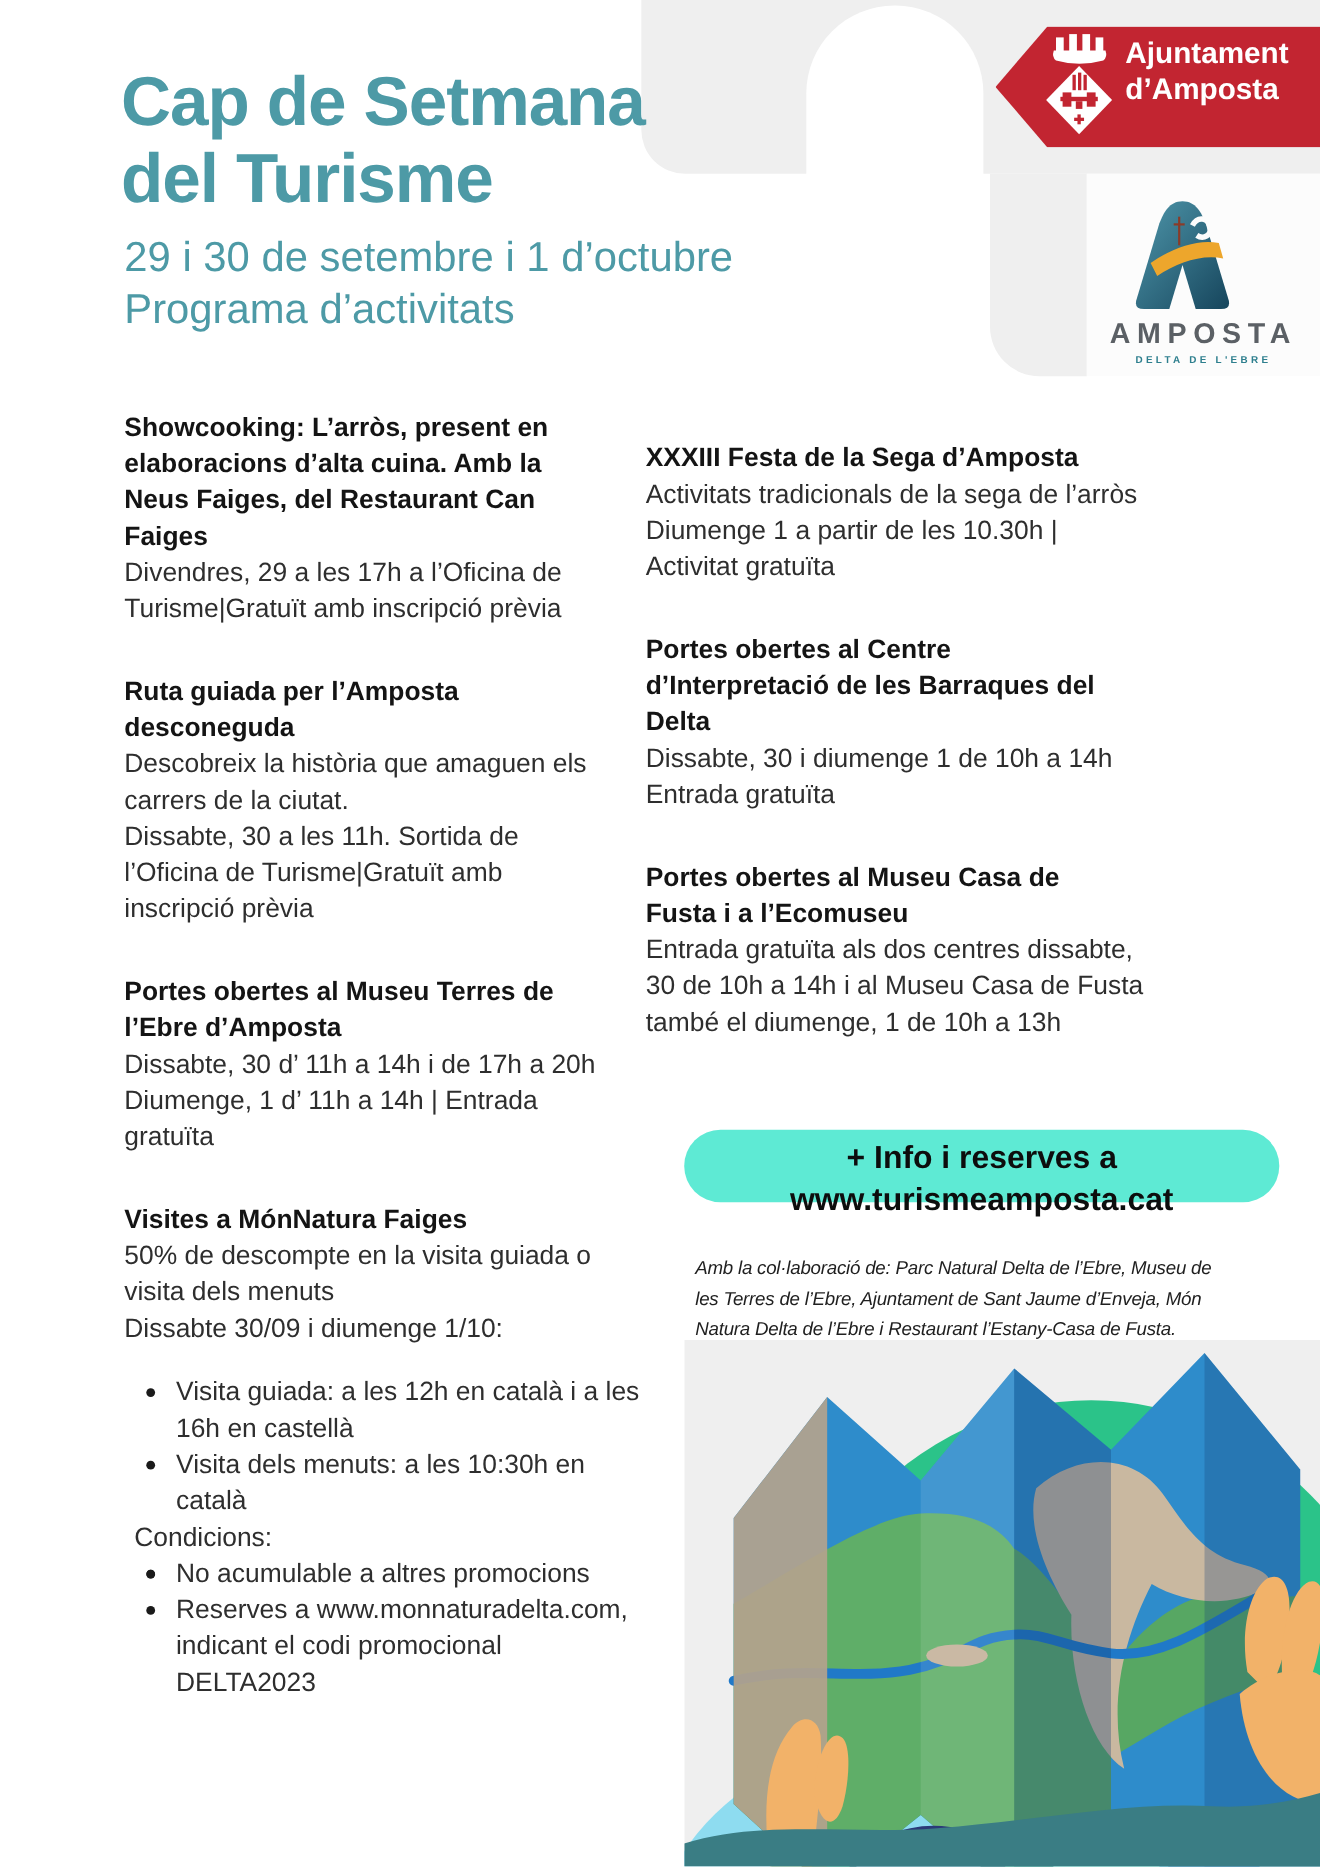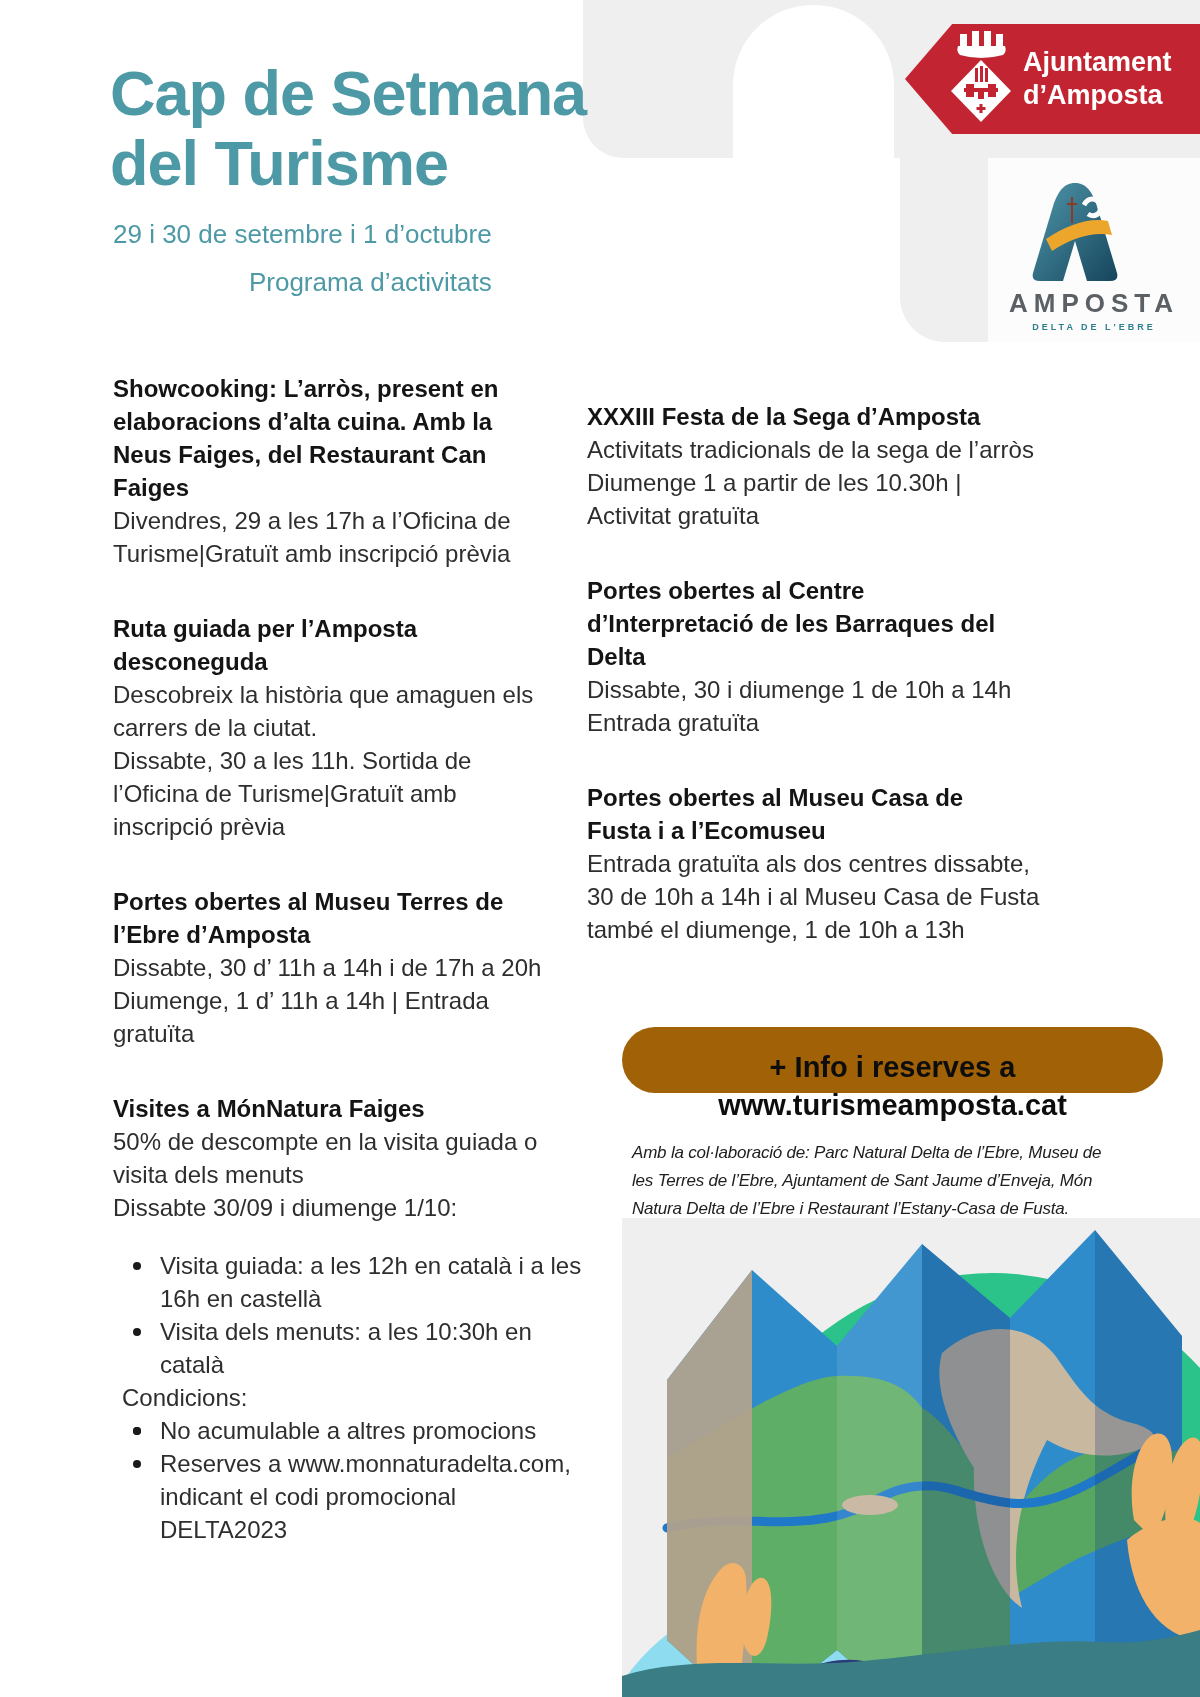--- a/index.html
+++ b/index.html
@@ -10,50 +10,50 @@
         border-radius:0 0 0 40px;}
   .arch{position:absolute;left:733px;top:5px;width:161px;height:170px;background:#ffffff;
         border-radius:80px 80px 0 0;}
   .graytab{position:absolute;left:900px;top:158px;width:88px;height:184px;background:#efefef;
         border-radius:0 0 0 45px;}
   .logocard{position:absolute;left:988px;top:158px;width:212px;height:184px;background:#fcfcfc;}
   
   .title{position:absolute;left:110px;top:58px;color:#4d9aa6;font-weight:700;
          font-size:63px;line-height:70px;letter-spacing:-1px;}
   .subtitle{position:absolute;left:113px;top:210px;color:#4d9aa6;font-weight:400;
-         font-size:26px;line-height:48px;text-align:right;}
+         font-size:38px;line-height:48px;}
   
   .banner{position:absolute;left:905px;top:24px;width:295px;height:110px;background:#c22531;
           -webkit-clip-path:polygon(0 50%,16% 0,100% 0,100% 100%,16% 100%);
           clip-path:polygon(0 50%,16% 0,100% 0,100% 100%,16% 100%);}
   .banner-emblem{position:absolute;left:42px;top:4px;}
-  .banner-text{position:absolute;left:118px;top:22px;color:#ffffff;font-weight:700;
+  .banner-text{position:absolute;left:118px;top:8px;color:#ffffff;font-weight:700;
           font-size:27px;line-height:33px;}
   
   .alogo{position:absolute;left:1032px;top:181px;}
   .awordmark{position:absolute;left:988px;top:288px;width:212px;text-align:center;
           color:#5b6065;font-size:26px;letter-spacing:6px;font-weight:700;}
   .atagline{position:absolute;left:988px;top:322px;width:212px;text-align:center;
           color:#2e7f8e;font-size:9px;letter-spacing:3px;font-weight:700;}
   
   .col{position:absolute;font-size:24px;line-height:33px;color:#2e2e2e;}
   .col-left{left:113px;top:372px;width:440px;}
   .col-right{left:587px;top:400px;width:455px;}
   .sec{margin:0 0 42px 0;}
   .h{font-weight:700;color:#141414;}
   .t{white-space:nowrap;}
   .bullets{margin-top:25px;}
   .bullet{position:relative;padding-left:47px;}
   .bullet .dot{position:absolute;left:20px;top:13px;width:8px;height:8px;border-radius:50%;
           background:#1a1a1a;}
   .cond{padding-left:9px;}
   
-  .infobox{position:absolute;left:622px;top:1027px;width:541px;height:66px;background:#a16207;
+  .infobox{position:absolute;left:622px;top:1027px;width:541px;height:66px;background:#5eead4;
           border-radius:45px;text-align:center;color:#0d0d0d;font-weight:700;
-          font-size:29px;line-height:38px;padding-top:21px;box-sizing:border-box;}
+          font-size:29px;line-height:38px;padding-top:7px;box-sizing:border-box;}
   
   .collab{position:absolute;left:632px;top:1139px;font-style:italic;font-size:17px;
           line-height:28px;color:#202020;letter-spacing:-0.2px;}
   
   .illu{position:absolute;left:622px;top:1218px;width:578px;height:479px;overflow:hidden;}
 </style>
 </head>
 <body>
 
 <div class="page">

